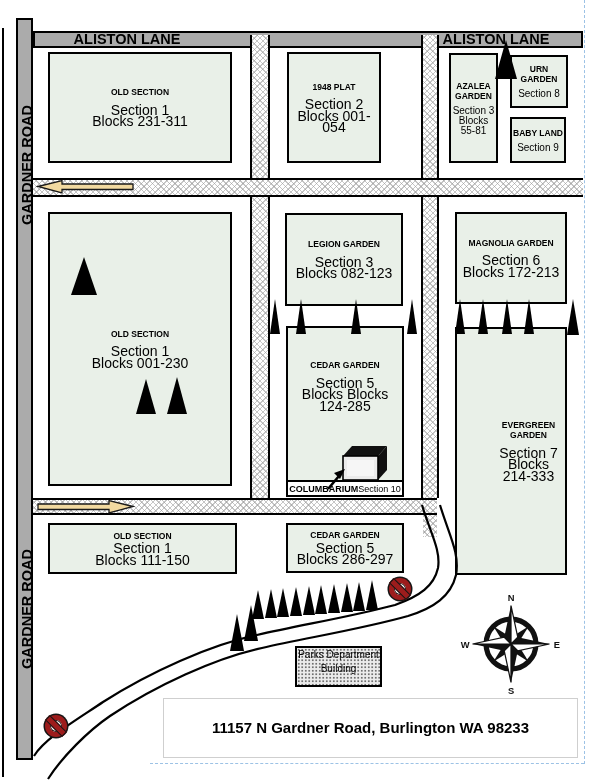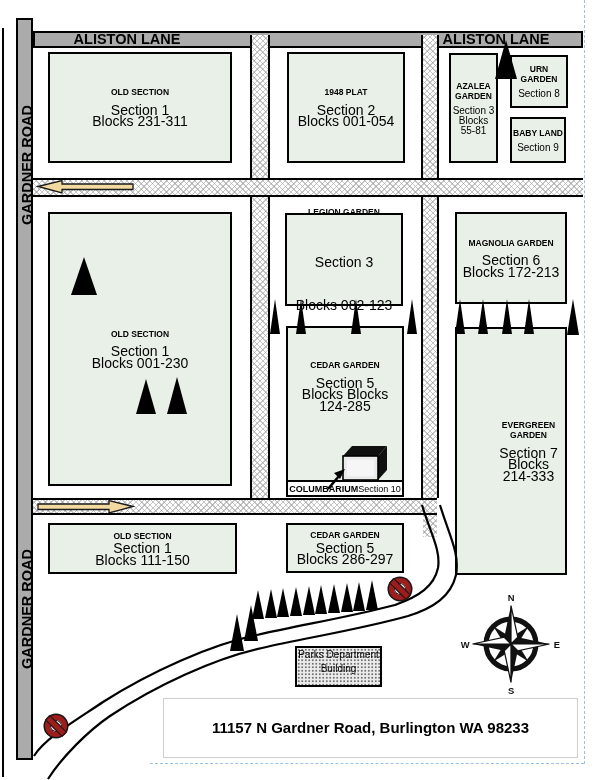--- a/index.html
+++ b/index.html
@@ -87,21 +87,21 @@
   <div class="abs hatch vroad" style="left:421px;top:35px;width:18px;height:143px;"></div>
   <div class="abs hatch vroad" style="left:421px;top:197px;width:18px;height:301px;"></div>
   <div class="abs hatch" style="left:423px;top:515px;width:14px;height:22px;"></div>
 
   <div class="abs sec" style="left:48px;top:52px;width:184px;height:111px;">
     <div class="sec-title">OLD SECTION</div>
     <div class="sec-line">Section 1</div>
     <div class="sec-line">Blocks 231-311</div>
   </div>
 
-  <div class="abs sec" style="left:287px;top:52px;width:118px;height:111px;">
+  <div class="abs sec" style="left:287px;top:52px;width:94px;height:111px;">
     <div class="sec-title">1948 PLAT</div>
     <div class="sec-line">Section 2</div>
     <div class="sec-line">Blocks 001-054</div>
   </div>
 
   <div class="abs sec sec-sm" style="left:449px;top:53px;width:49px;height:110px;">
     <div class="sec-title">AZALEA GARDEN</div>
     <div class="sec-line">Section 3</div>
     <div class="sec-line">Blocks 55-81</div>
   </div>
@@ -115,21 +115,21 @@
     <div class="sec-title">BABY LAND</div>
     <div class="sec-line">Section 9</div>
   </div>
 
   <div class="abs sec" style="left:48px;top:212px;width:184px;height:274px;">
     <div class="sec-title">OLD SECTION</div>
     <div class="sec-line">Section 1</div>
     <div class="sec-line">Blocks 001-230</div>
   </div>
 
-  <div class="abs sec" style="left:285px;top:213px;width:118px;height:93px;gap:32px;">
+  <div class="abs sec" style="left:285px;top:213px;width:118px;height:93px;">
     <div class="sec-title">LEGION GARDEN</div>
     <div class="sec-line">Section 3</div>
     <div class="sec-line">Blocks 082-123</div>
   </div>
 
   <div class="abs sec" style="left:455px;top:212px;width:112px;height:92px;">
     <div class="sec-title">MAGNOLIA GARDEN</div>
     <div class="sec-line">Section 6</div>
     <div class="sec-line">Blocks 172-213</div>
   </div>

